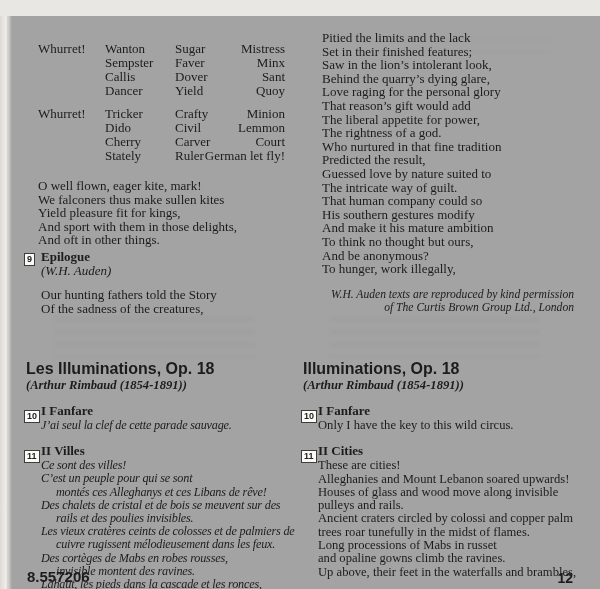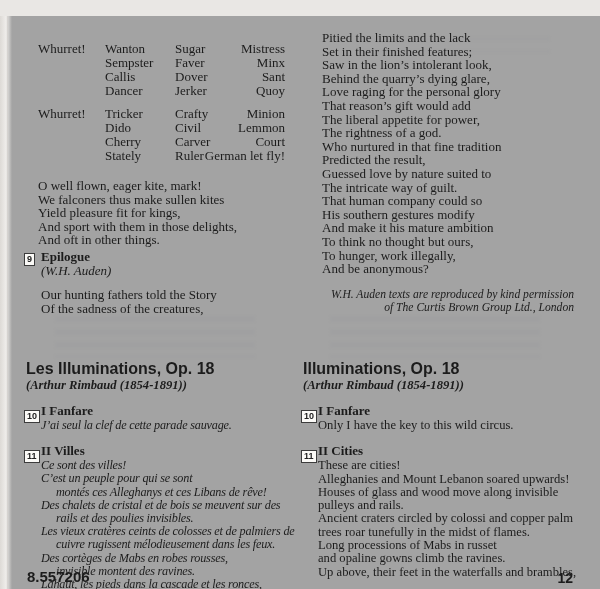--- a/index.html
+++ b/index.html
@@ -92,21 +92,21 @@
       <span class="c2">Faver</span>
       <span class="c3">Minx</span>
     </div>
     <div class="trow">
       <span class="c1">Callis</span>
       <span class="c2">Dover</span>
       <span class="c3">Sant</span>
     </div>
     <div class="trow">
       <span class="c1">Dancer</span>
-      <span class="c2">Jerker</span>
+      <span class="c2">Yield</span>
       <span class="c3">Quoy</span>
     </div>
     <div class="tgap"></div>
     <div class="trow">
       <span class="c0">Whurret!</span>
       <span class="c1">Tricker</span>
       <span class="c2">Crafty</span>
       <span class="c3">Minion</span>
     </div>
     <div class="trow">
@@ -159,22 +159,22 @@
     <div class="line">The rightness of a god.</div>
     <div class="line"></div>
     <div class="line">Who nurtured in that fine tradition</div>
     <div class="line">Predicted the result,</div>
     <div class="line">Guessed love by nature suited to</div>
     <div class="line">The intricate way of guilt.</div>
     <div class="line">That human company could so</div>
     <div class="line">His southern gestures modify</div>
     <div class="line">And make it his mature ambition</div>
     <div class="line">To think no thought but ours,</div>
+    <div class="line">And be anonymous?</div>
     <div class="line">To hunger, work illegally,</div>
-    <div class="line">And be anonymous?</div>
   </div>
 
   <div class="permission">
     <div>W.H. Auden texts are reproduced by kind permission</div>
     <div>of The Curtis Brown Group Ltd., London</div>
   </div>
 
   <div class="illum illum-l fr">
     <div class="head">Les Illuminations, Op. 18</div>
     <div class="author">(Arthur Rimbaud (1854-1891))</div>

